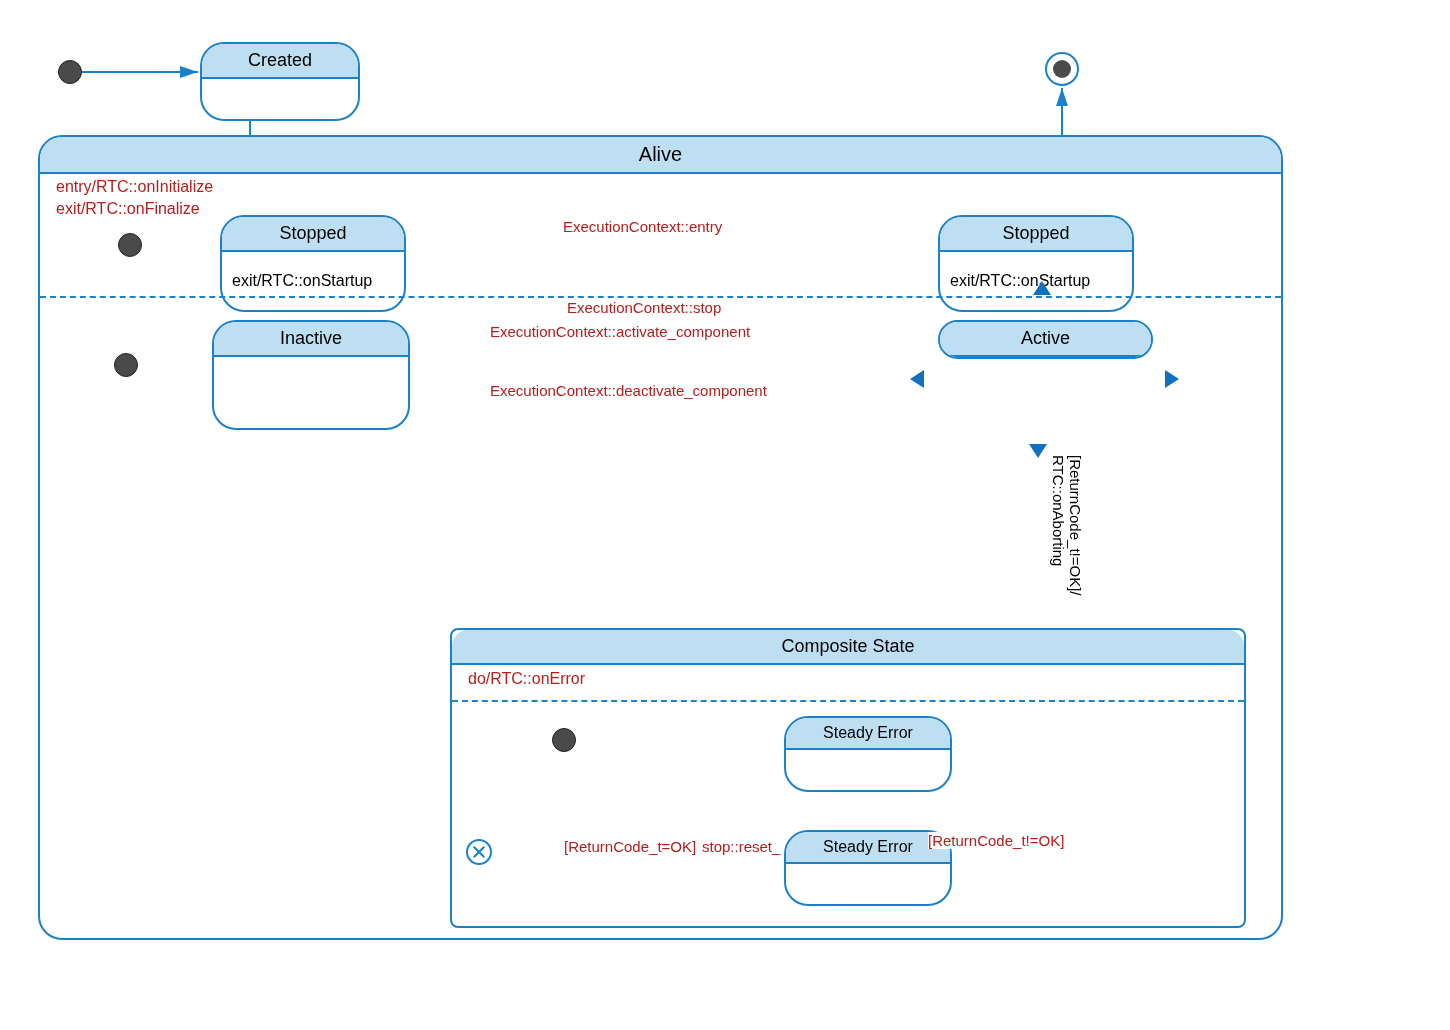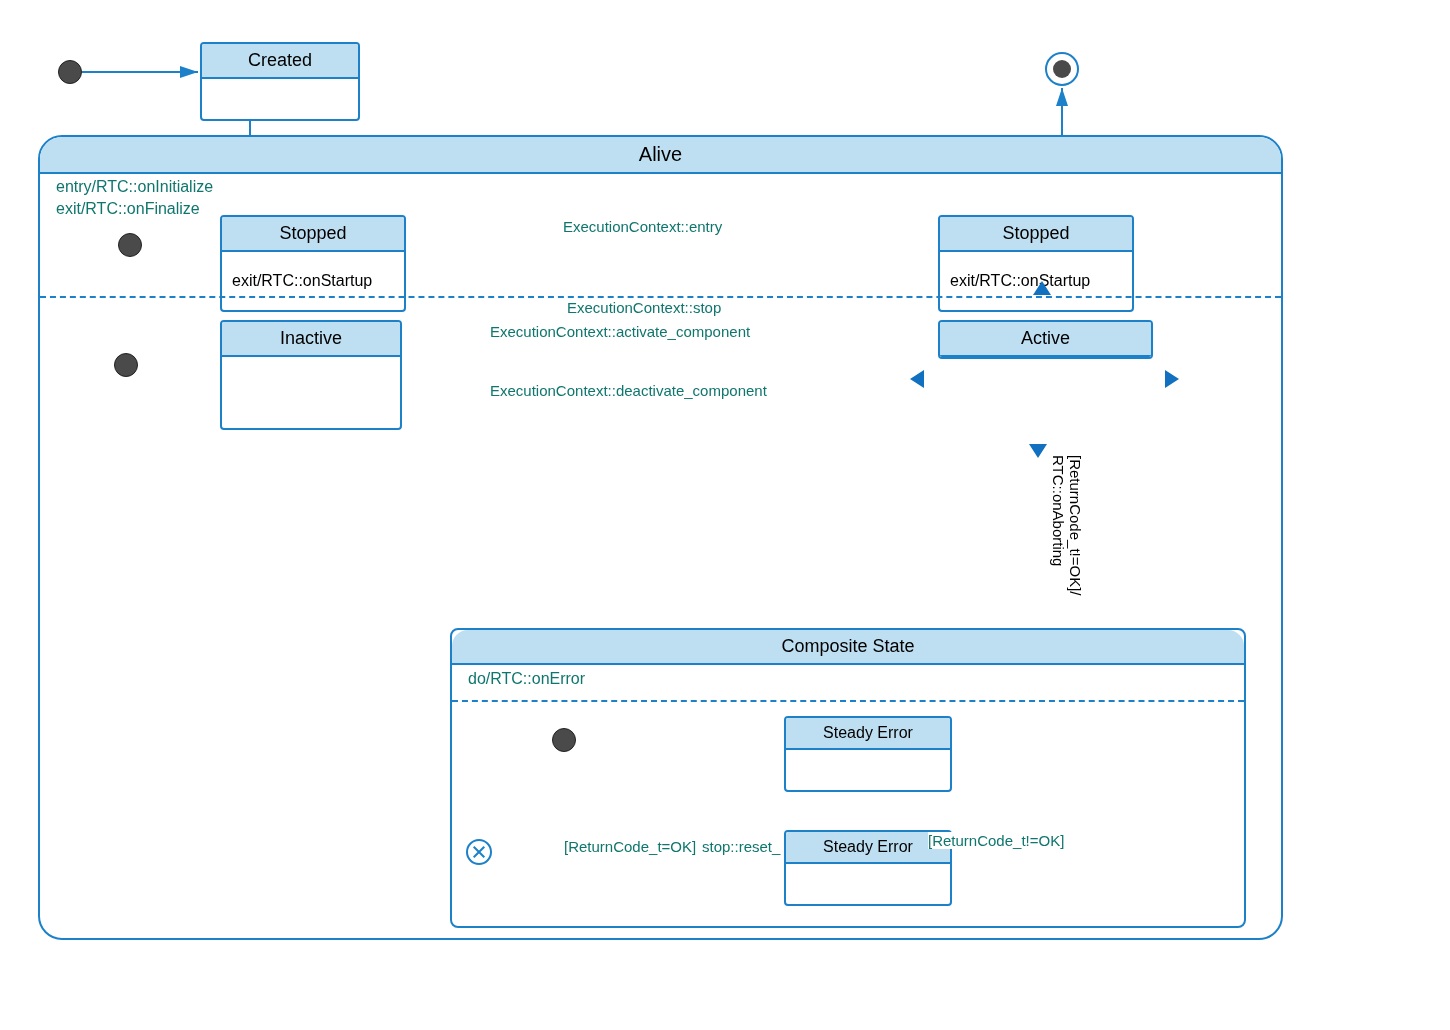--- a/index.html
+++ b/index.html
@@ -15,21 +15,21 @@
   .canvas {
     position: absolute;
     left: 0; top: 0;
     width: 1450px;
     height: 1030px;
   }
   
   .state {
     position: absolute;
     border: 2px solid #1c81c9;
-    border-radius: 4px;
+    border-radius: 24px;
     background: #fff;
     overflow: hidden;
   }
   .state .title {
     background: #bedff2;
     border-bottom: 2px solid #1c81c9;
     text-align: center;
     padding: 6px 10px;
     font-size: 18px;
   }
@@ -64,21 +64,21 @@
     border-bottom: 2px solid #1c81c9;
     text-align: center;
     padding: 6px 10px;
     font-size: 18px;
     border-top-left-radius: 16px;
     border-top-right-radius: 16px;
   }
   .label {
     position: absolute;
     font-size: 16px;
-    color: #0f766e;
+    color: #b91c1c;
   }
   .label-sm { font-size: 15px; }
   .initial {
     position: absolute;
     width: 24px; height: 24px;
     background: #4a4a4a;
     border-radius: 50%;
     border: 1px solid #222;
   }
   .final-outer {
@@ -228,21 +228,21 @@
     <div class="body">exit/RTC::onStartup</div>
   </div>
 
   <div class="label label-sm" style="left:563px; top:218px;">ExecutionContext::entry</div>
 
   <div class="dash-line" style="left:40px; top:296px; width:1241px;"></div>
   <div class="label label-sm" style="left:565px; top:299px;background:#fff;padding:0 2px;">ExecutionContext::stop</div>
 
   <div class="initial" style="left:114px; top:353px;"></div>
 
-  <div class="state" style="left:220px; top:320px; width:182px; height:110px;">
+  <div class="state" style="left:212px; top:320px; width:198px; height:110px;">
     <div class="title">Inactive</div>
     <div class="body" style="height:60px;"></div>
   </div>
 
   <div class="state" style="left:938px; top:320px; width:215px;">
     <div class="title">Active</div>
   </div>
 
   <div class="tri tri-left" style="left:910px; top:370px;"></div>
   <div class="tri tri-right" style="left:1165px; top:370px;"></div>

